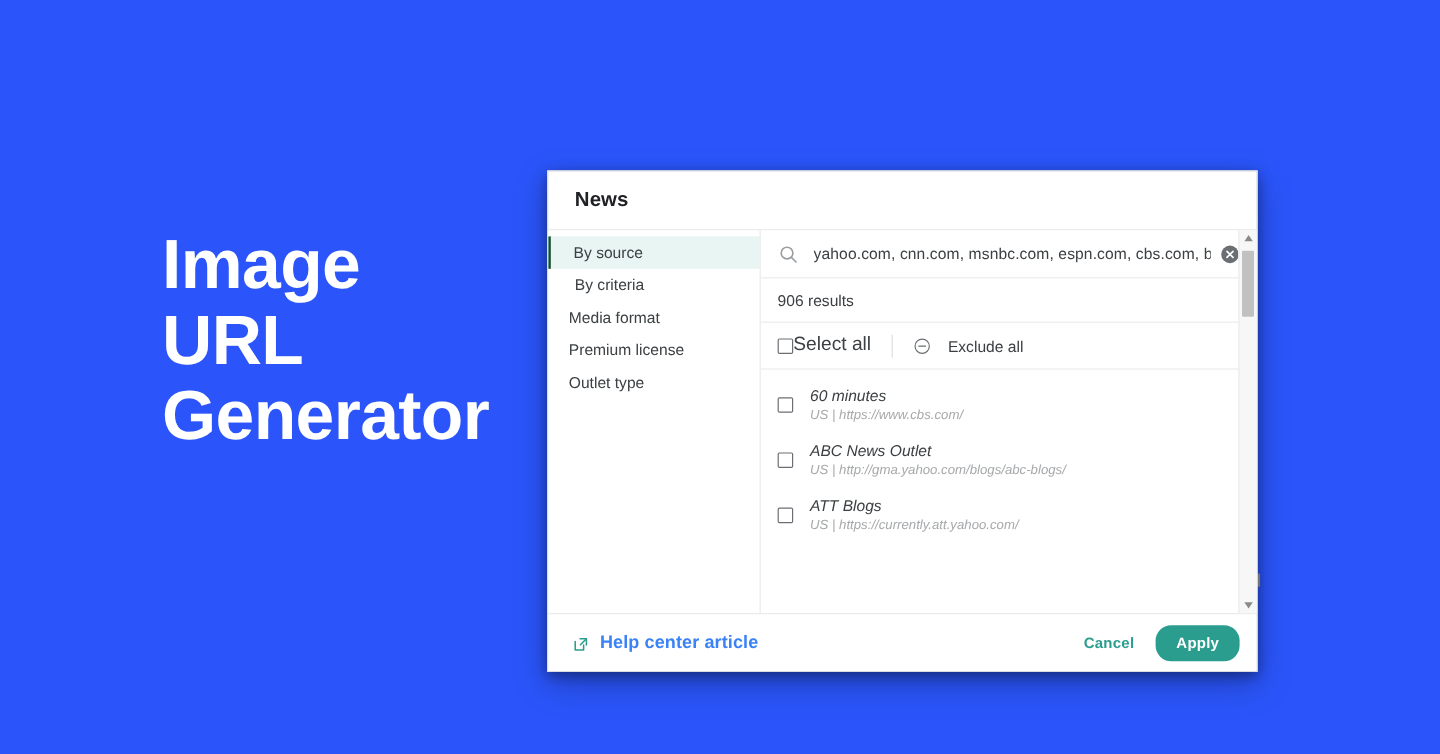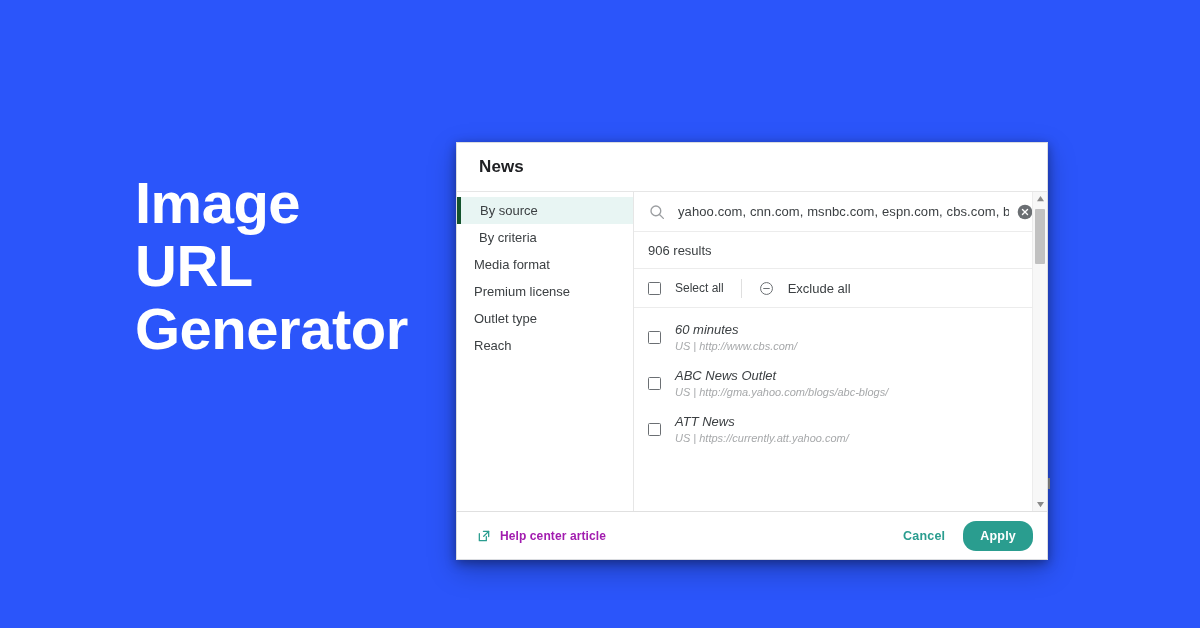--- a/index.html
+++ b/index.html
@@ -12,21 +12,21 @@
     overflow: hidden;
     background: #2b55fa;
     font-family: "Liberation Sans", sans-serif;
     position: relative;
   }
 
   
   #headline {
     position: absolute;
     left: 135px;
-    top: 171px;
+    top: 189px;
     color: #ffffff;
     font-size: 58px;
     line-height: 63px;
     font-weight: bold;
     letter-spacing: -0.5px;
     white-space: pre;
     user-select: none;
   }
 
   
@@ -105,21 +105,21 @@
     border-left: 3px solid transparent;
     box-sizing: border-box;
     cursor: pointer;
     white-space: nowrap;
   }
   .nav-item.level2 {
     padding-left: 14px;
   }
   .nav-item.selected {
     background: #e8f5f3;
-    border-left: 4px solid #14532d;
+    border-left: 2px solid #14532d;
   }
   .nav-spacer { height: 5px; }
 
   
   #content {
     flex: 1 1 auto;
     display: flex;
     flex-direction: column;
     min-width: 0;
     position: relative;
@@ -186,23 +186,23 @@
   .cbox {
     width: 13px;
     height: 13px;
     border: 1.6px solid #6b6f73;
     border-radius: 1.5px;
     box-sizing: border-box;
     flex: 0 0 13px;
     cursor: pointer;
   }
   #selectall-label {
-    font-size: 12px;
-    color: #3c4043;
-    margin-left: 14px;
+    font-size: 16px;
+    color: #3c4043;
+    margin-left: 0;
     cursor: pointer;
   }
   #row-divider {
     width: 1px;
     height: 19px;
     background: #dfdfdf;
     margin: 0 17px;
   }
   #exclude-icon { width: 15px; height: 15px; flex: 0 0 15px; cursor: pointer; }
   #exclude-label {
@@ -282,23 +282,23 @@
     height: 47px;
     flex: 0 0 47px;
     display: flex;
     align-items: center;
     padding: 0 14px 0 20px;
     box-sizing: border-box;
     background: #fff;
   }
   #help-link {
     display: flex;
-    align-items: flex-start;
-    color: #a21caf;
-    font-size: 12px;
+    align-items: flex-end;
+    color: #3b82f6;
+    font-size: 15px;
     font-weight: bold;
     cursor: pointer;
     letter-spacing: 0.1px;
   }
   #help-icon { width: 14px; height: 14px; margin-right: 9px; flex: 0 0 14px; }
   #footer-spacer { flex: 1 1 auto; }
   #cancel-btn {
     color: #2a9d8f;
     font-size: 12.5px;
     font-weight: bold;
@@ -355,23 +355,20 @@
       </div>
       <div class="nav-item level2">
         <span>Media format</span>
       </div>
       <div class="nav-item level2">
         <span>Premium license</span>
       </div>
       <div class="nav-item level2">
         <span>Outlet type</span>
       </div>
-      <div class="nav-item level2">
-        <span>Reach</span>
-      </div>
     </div>
 
     <div id="content">
 
       <div id="search-row">
         <svg id="search-icon" viewBox="0 0 24 24">
           <circle cx="10.5" cy="10.5" r="6.5" fill="none" stroke="#5f6368" stroke-width="1.8"></circle>
           <line x1="15.3" y1="15.3" x2="20.5" y2="20.5" stroke="#5f6368" stroke-width="1.8" stroke-linecap="round"></line>
         </svg>
         <div id="search-value" title="Search sources">yahoo.com, cnn.com, msnbc.com, espn.com, cbs.com, bbc.c</div>
@@ -393,34 +390,34 @@
           <line x1="7.5" y1="12" x2="16.5" y2="12" stroke="#6b6f73" stroke-width="1.6" stroke-linecap="round"></line>
         </svg>
         <div id="exclude-label">Exclude all</div>
       </div>
 
       <div id="list">
         <div class="list-item">
           <div class="cbox"></div>
           <div class="texts">
             <div class="item-name">60 minutes</div>
-            <div class="item-sub">US | http://www.cbs.com/</div>
+            <div class="item-sub">US | https://www.cbs.com/</div>
           </div>
         </div>
         <div class="list-item">
           <div class="cbox"></div>
           <div class="texts">
             <div class="item-name">ABC News Outlet</div>
             <div class="item-sub">US | http://gma.yahoo.com/blogs/abc-blogs/</div>
           </div>
         </div>
         <div class="list-item">
           <div class="cbox"></div>
           <div class="texts">
-            <div class="item-name">ATT News</div>
+            <div class="item-name">ATT Blogs</div>
             <div class="item-sub">US | https://currently.att.yahoo.com/</div>
           </div>
         </div>
       </div>
 
       <div id="scrollbar">
         <div class="sb-arrow">
           <svg width="9" height="7" viewBox="0 0 10 8">
               <polygon points="5,1 9,7 1,7" fill="#8a8a8a"></polygon>
             </svg>

